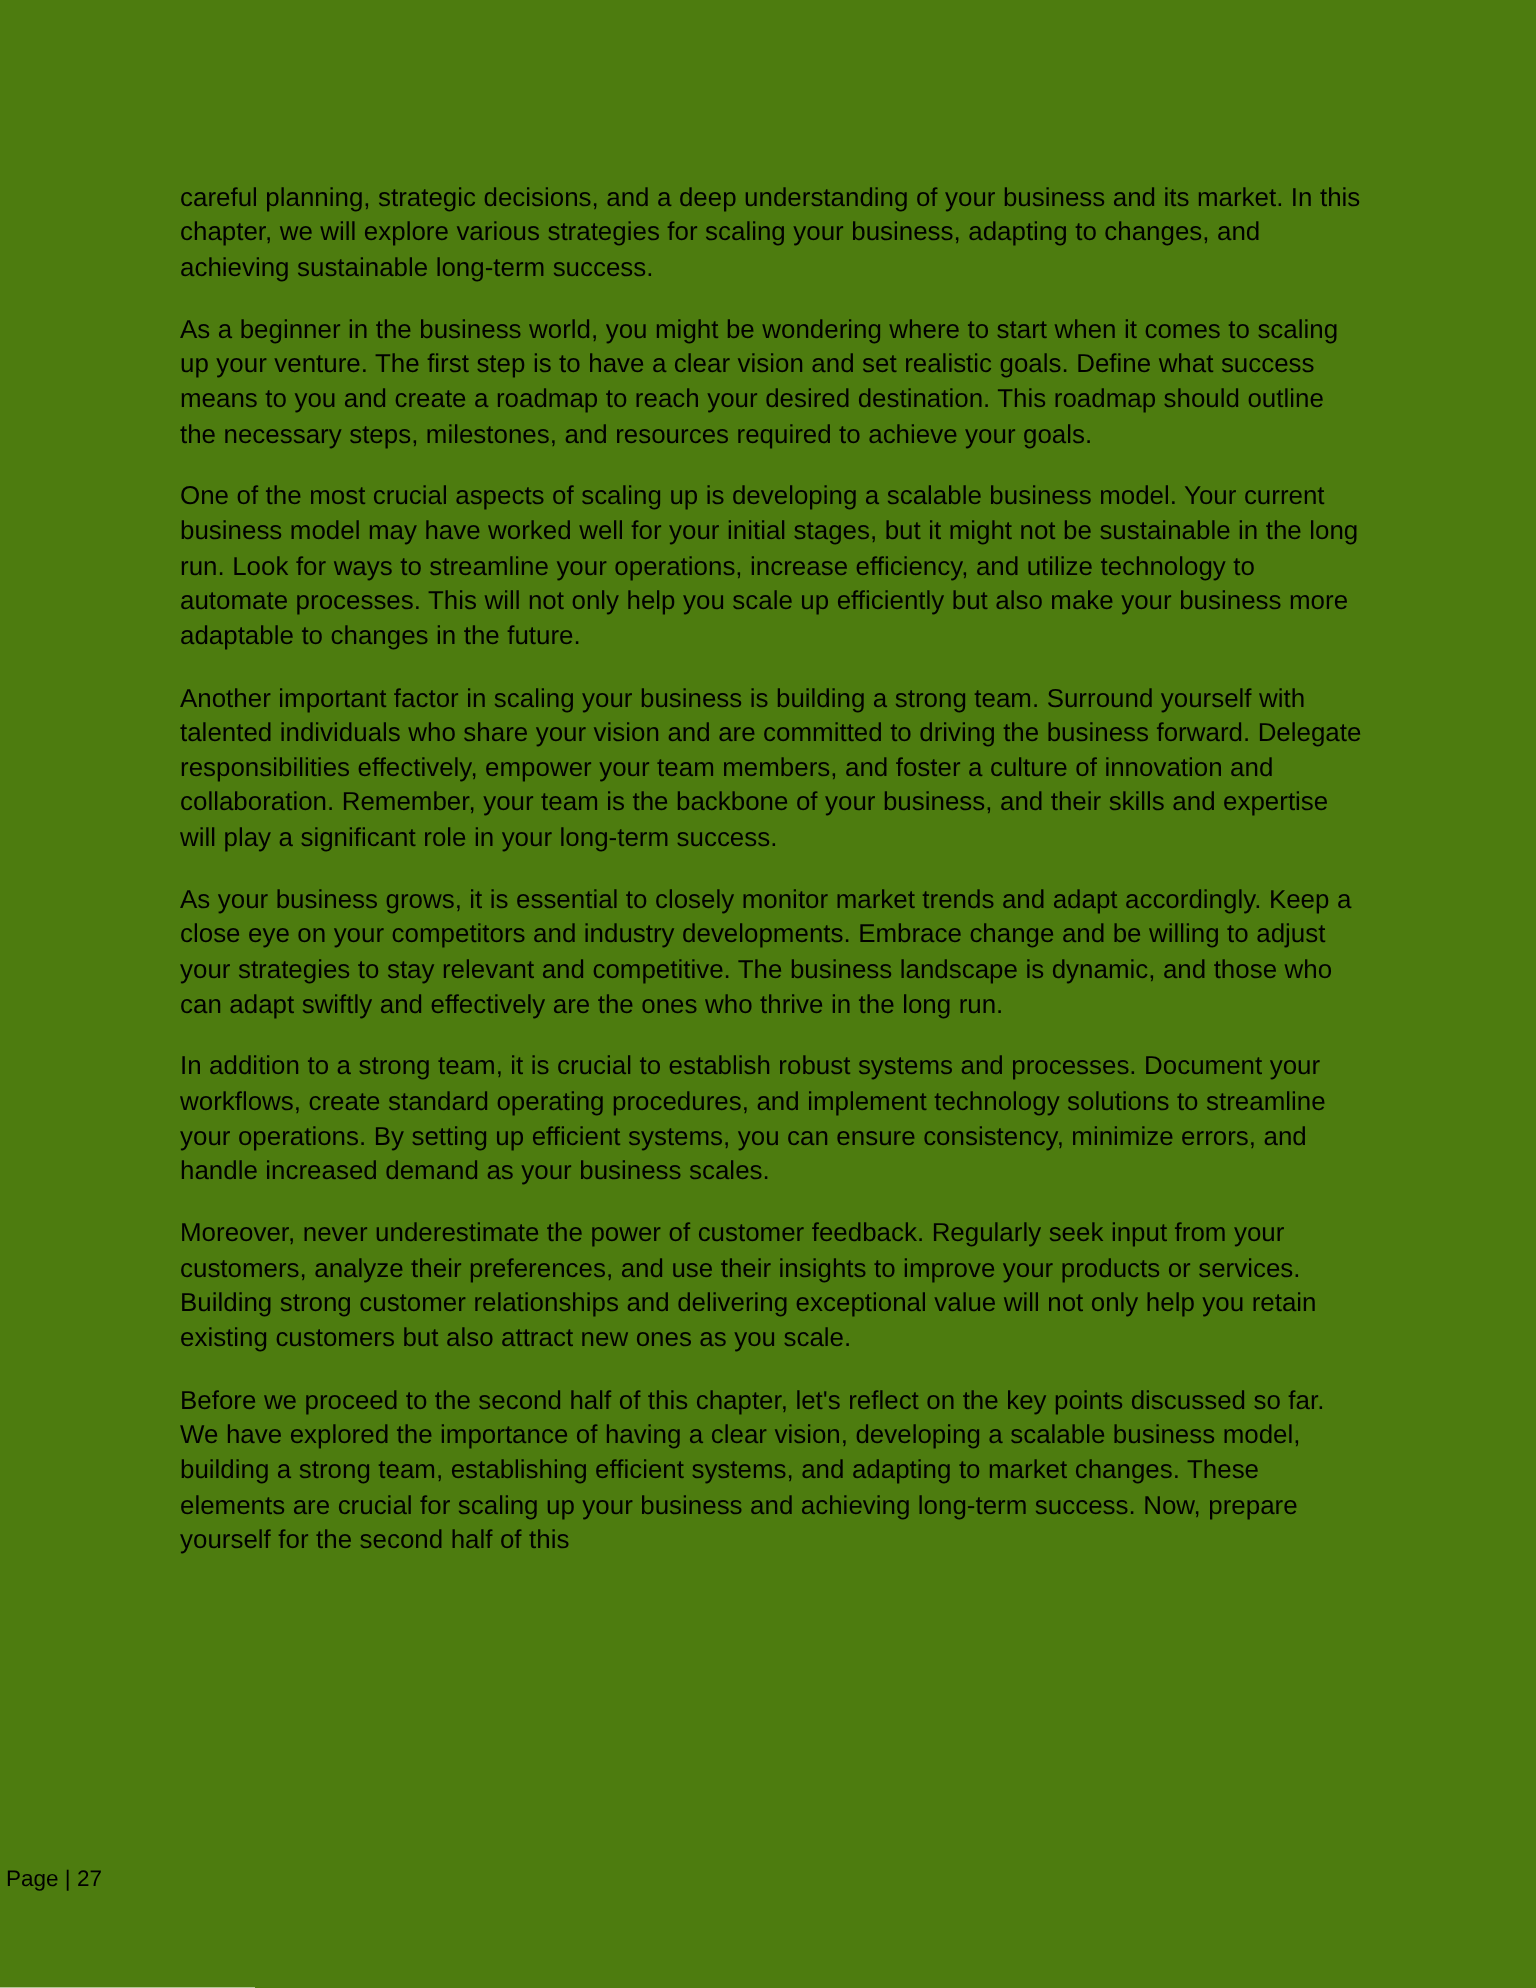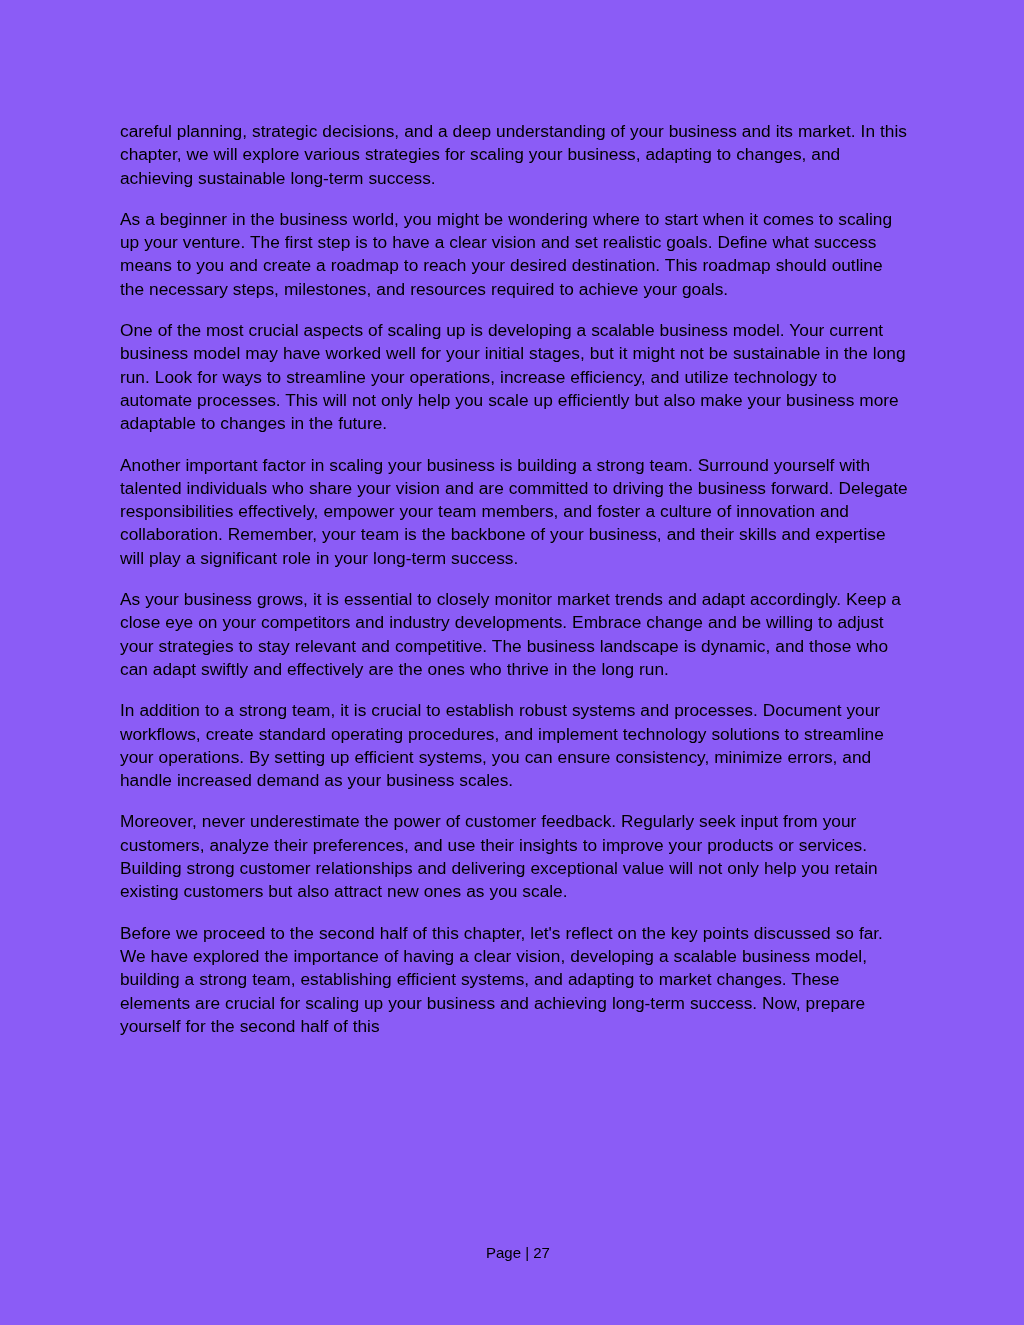--- a/index.html
+++ b/index.html
@@ -7,42 +7,42 @@
     width: 1024px;
     height: 1325px;
     background: #ffffff;
     font-family: "Liberation Sans", sans-serif;
     color: #000000;
   }
   .page {
     position: relative;
     width: 1024px;
     height: 1325px;
-    background: #8b5cf6;
+    background: #4d7c0f;
     overflow: hidden;
   }
   .content {
     position: absolute;
     top: 120px;
     left: 120px;
     width: 790px;
   }
   .content p {
     font-size: 17.3px;
     line-height: 23.3px;
     margin: 0 0 18px 0;
     text-align: left;
     word-spacing: 0.2px;
   }
   .footer {
     position: absolute;
     top: 1243px;
-    left: 18px;
+    left: 4px;
     width: 1000px;
-    text-align: center;
+    text-align: left;
     font-size: 15px;
     line-height: 20px;
     color: #000000;
   }
 </style>
 </head>
 <body>
 
 <div class="page">
   <div class="content">

